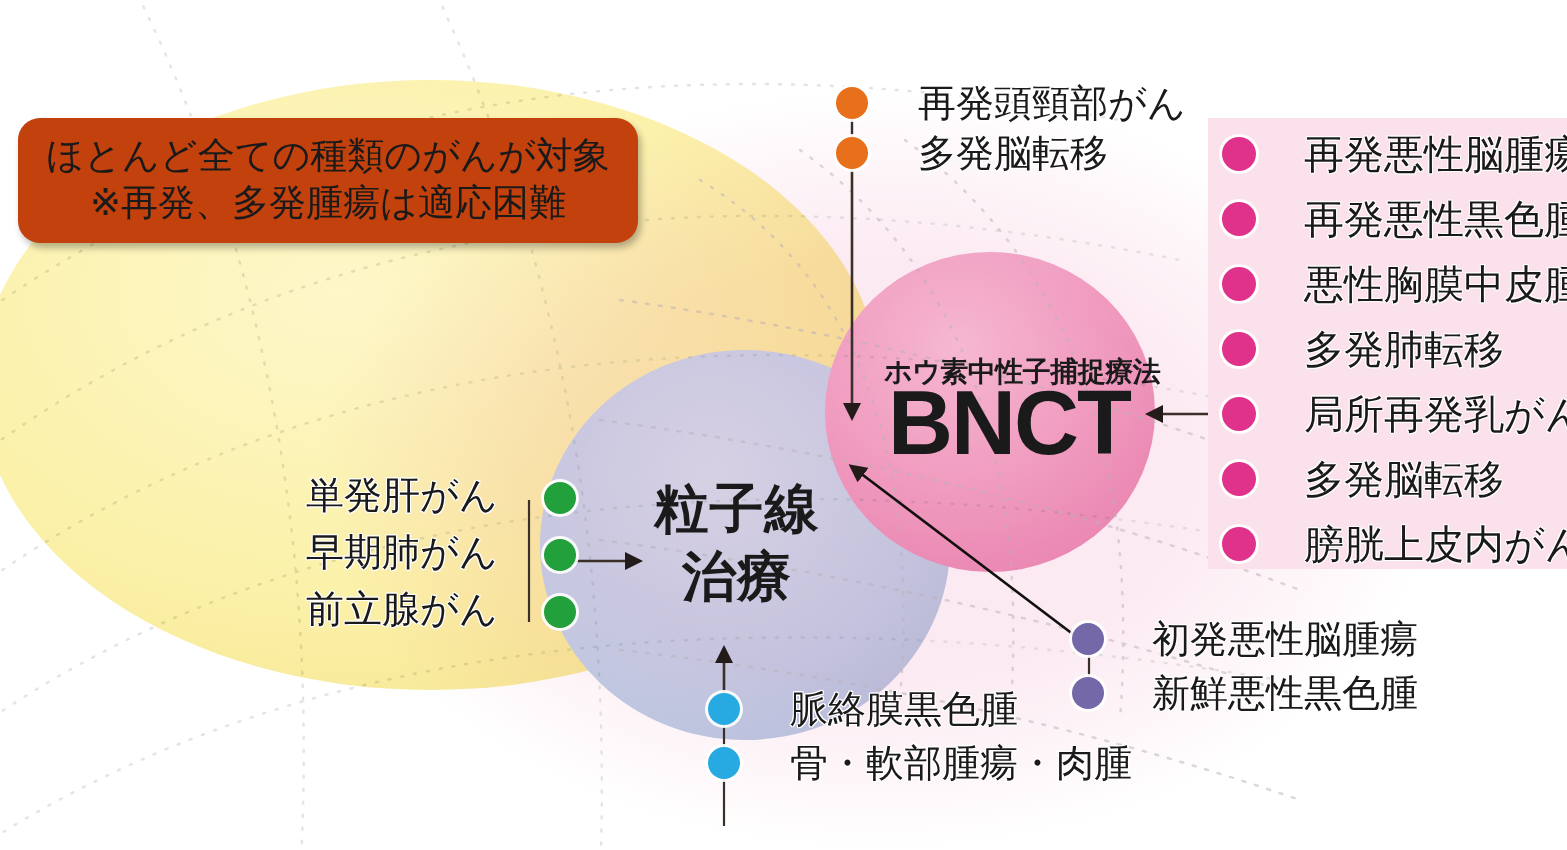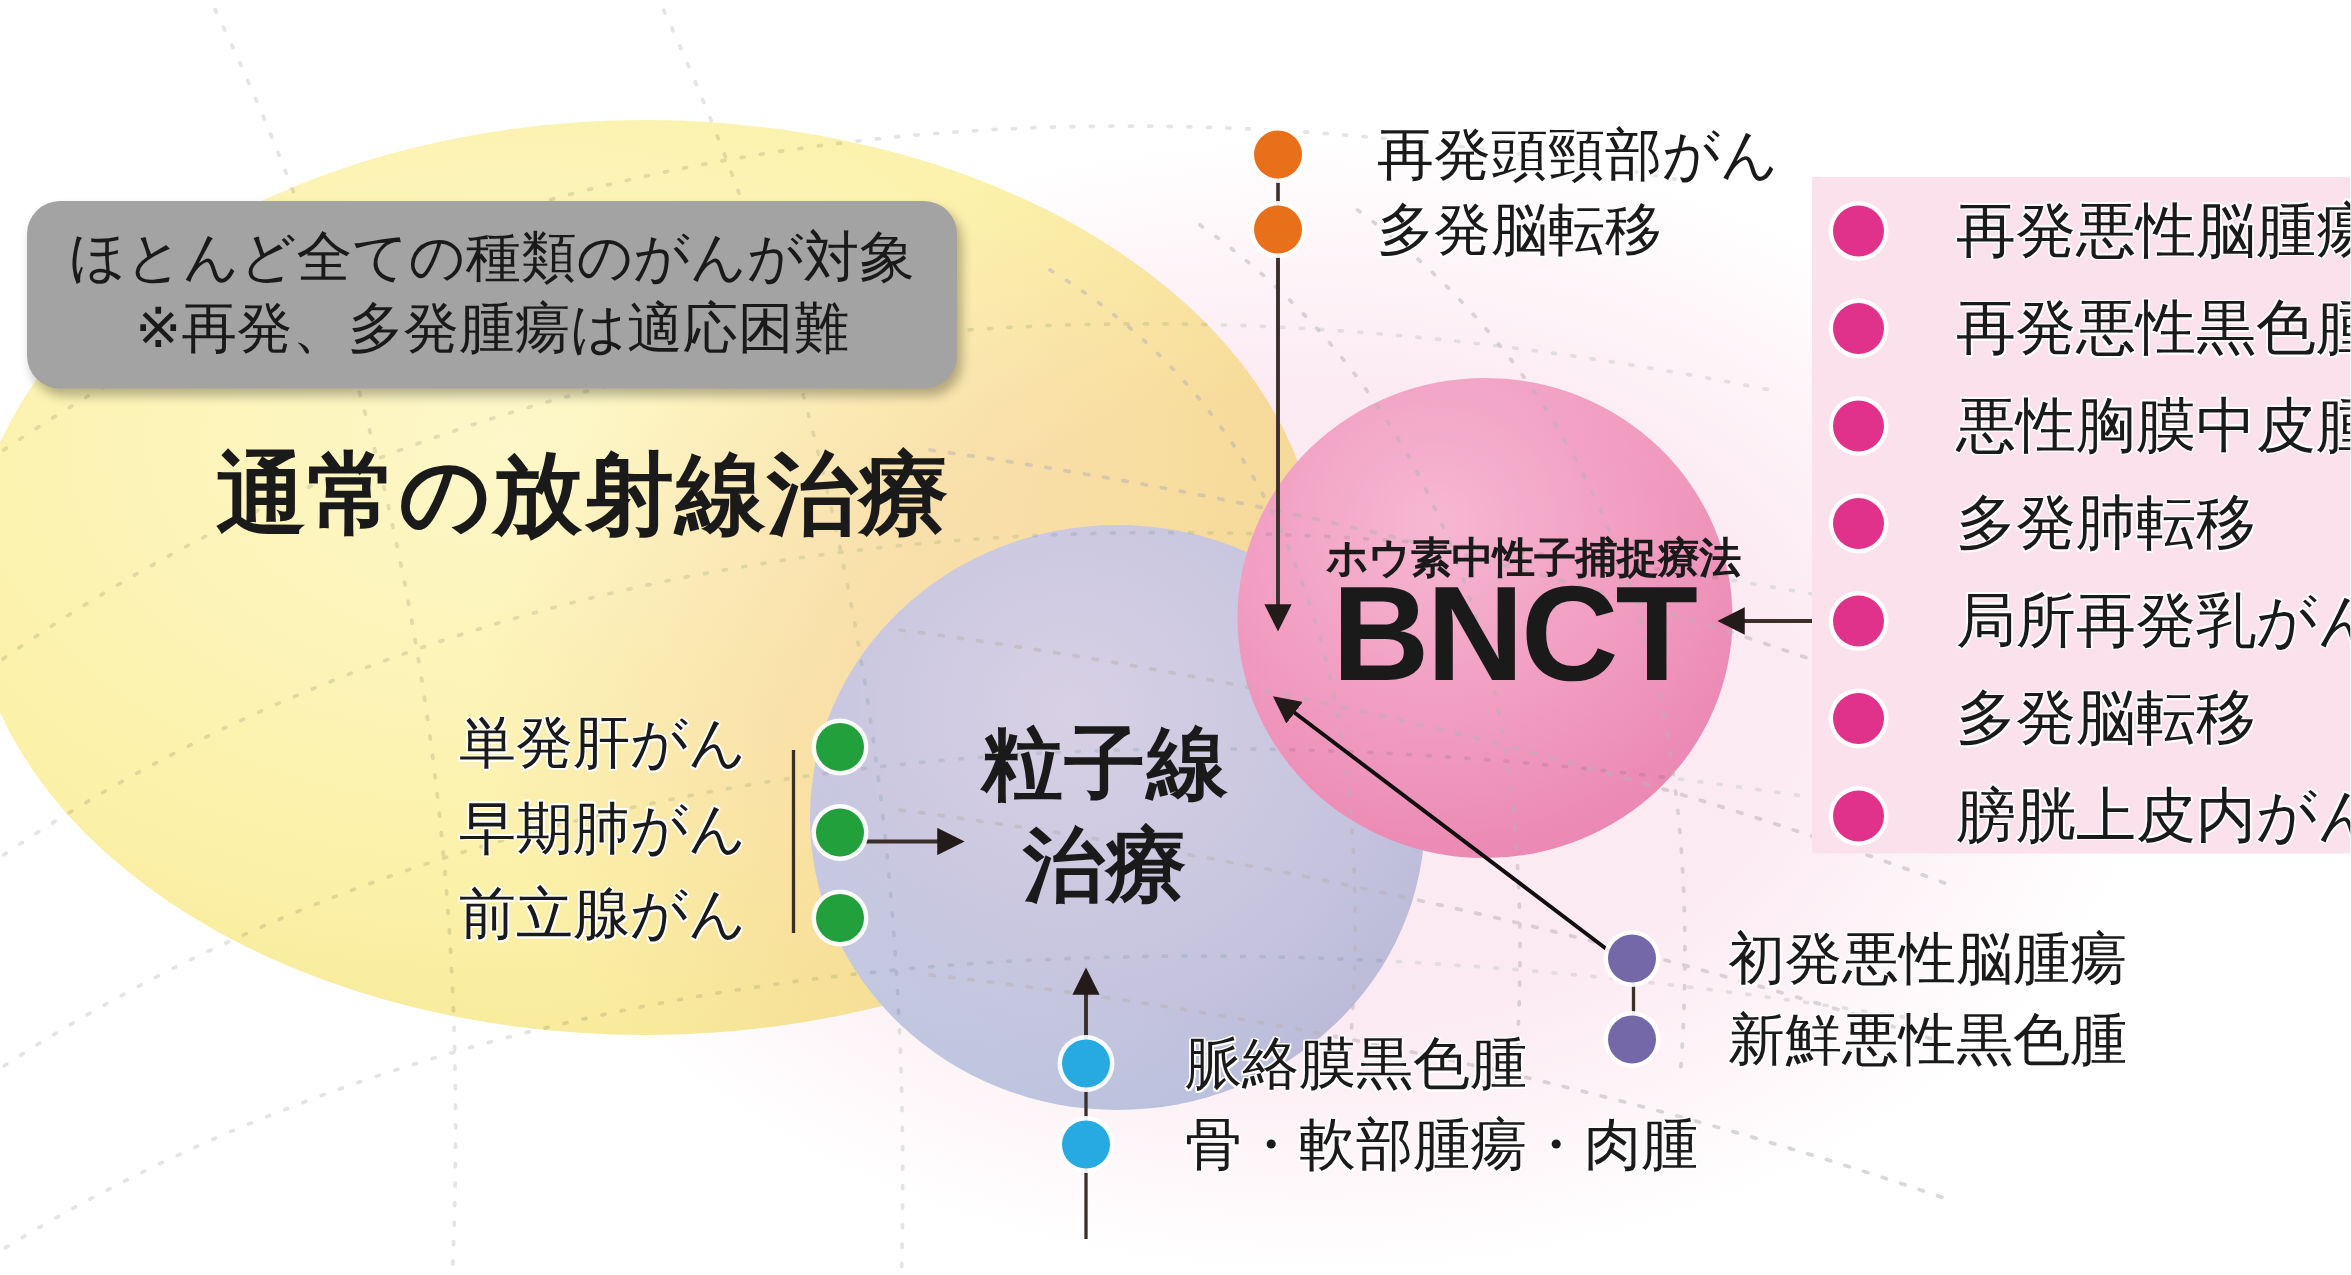--- a/index.html
+++ b/index.html
@@ -47,23 +47,23 @@
   .bnct-main{
     font-size:90px;
     font-weight:700;
     letter-spacing:-2px;
     font-family:"Liberation Sans","DejaVu Sans",sans-serif;
   }
 
   
   #callout{
     position:absolute;
-    left:18px;top:134px;
+    left:18px;top:118px;
     width:620px;
-    background:#a3a3a3;
+    background:#c2410c;
     border-radius:22px;
     box-shadow:3px 5px 7px rgba(0,0,0,0.28);
     padding:14px 10px 16px 10px;
     box-sizing:border-box;
     z-index:60;
   }
   #callout .line{
     font-size:37px;
     color:#1a1a1a;
     text-align:center;
@@ -194,21 +194,20 @@
       <path d="M 905 140 Q 1150 320 1120 720" stroke-dasharray="2 11"></path>
       <path d="M 620 300 Q 980 350 1290 470" stroke-dasharray="3 10"></path>
       <path d="M 600 420 Q 980 470 1300 590" stroke-dasharray="3 10"></path>
       <path d="M 600 540 Q 980 590 1310 700" stroke-dasharray="3 10"></path>
       <path d="M 620 650 Q 980 690 1300 800" stroke-dasharray="3 10"></path>
     </g>
   </svg>
 
   <div id="pink-panel" style="background: rgb(251, 225, 236);"></div>
 
-  <div class="lbl jp ellipse-title" style="left:144px;top:300px;">通常の放射線治療</div>
 
   <div class="lbl jp ellipse-title small" style="left:637px;top:480px;width:200px;">粒子線</div>
   <div class="lbl jp ellipse-title small" style="left:637px;top:548px;width:200px;">治療</div>
 
   <div class="lbl jp bnct-sub" style="left:884px;top:358px;">ホウ素中性子捕捉療法</div>
   <div class="lbl bnct-main" style="left:888px;top:378px;">BNCT</div>
 
   <svg id="callout-tail" width="140" height="80" viewBox="0 0 140 80">
     <polygon points="0,0 92,0 72,58" fill="#ffffff"></polygon>
   </svg>

